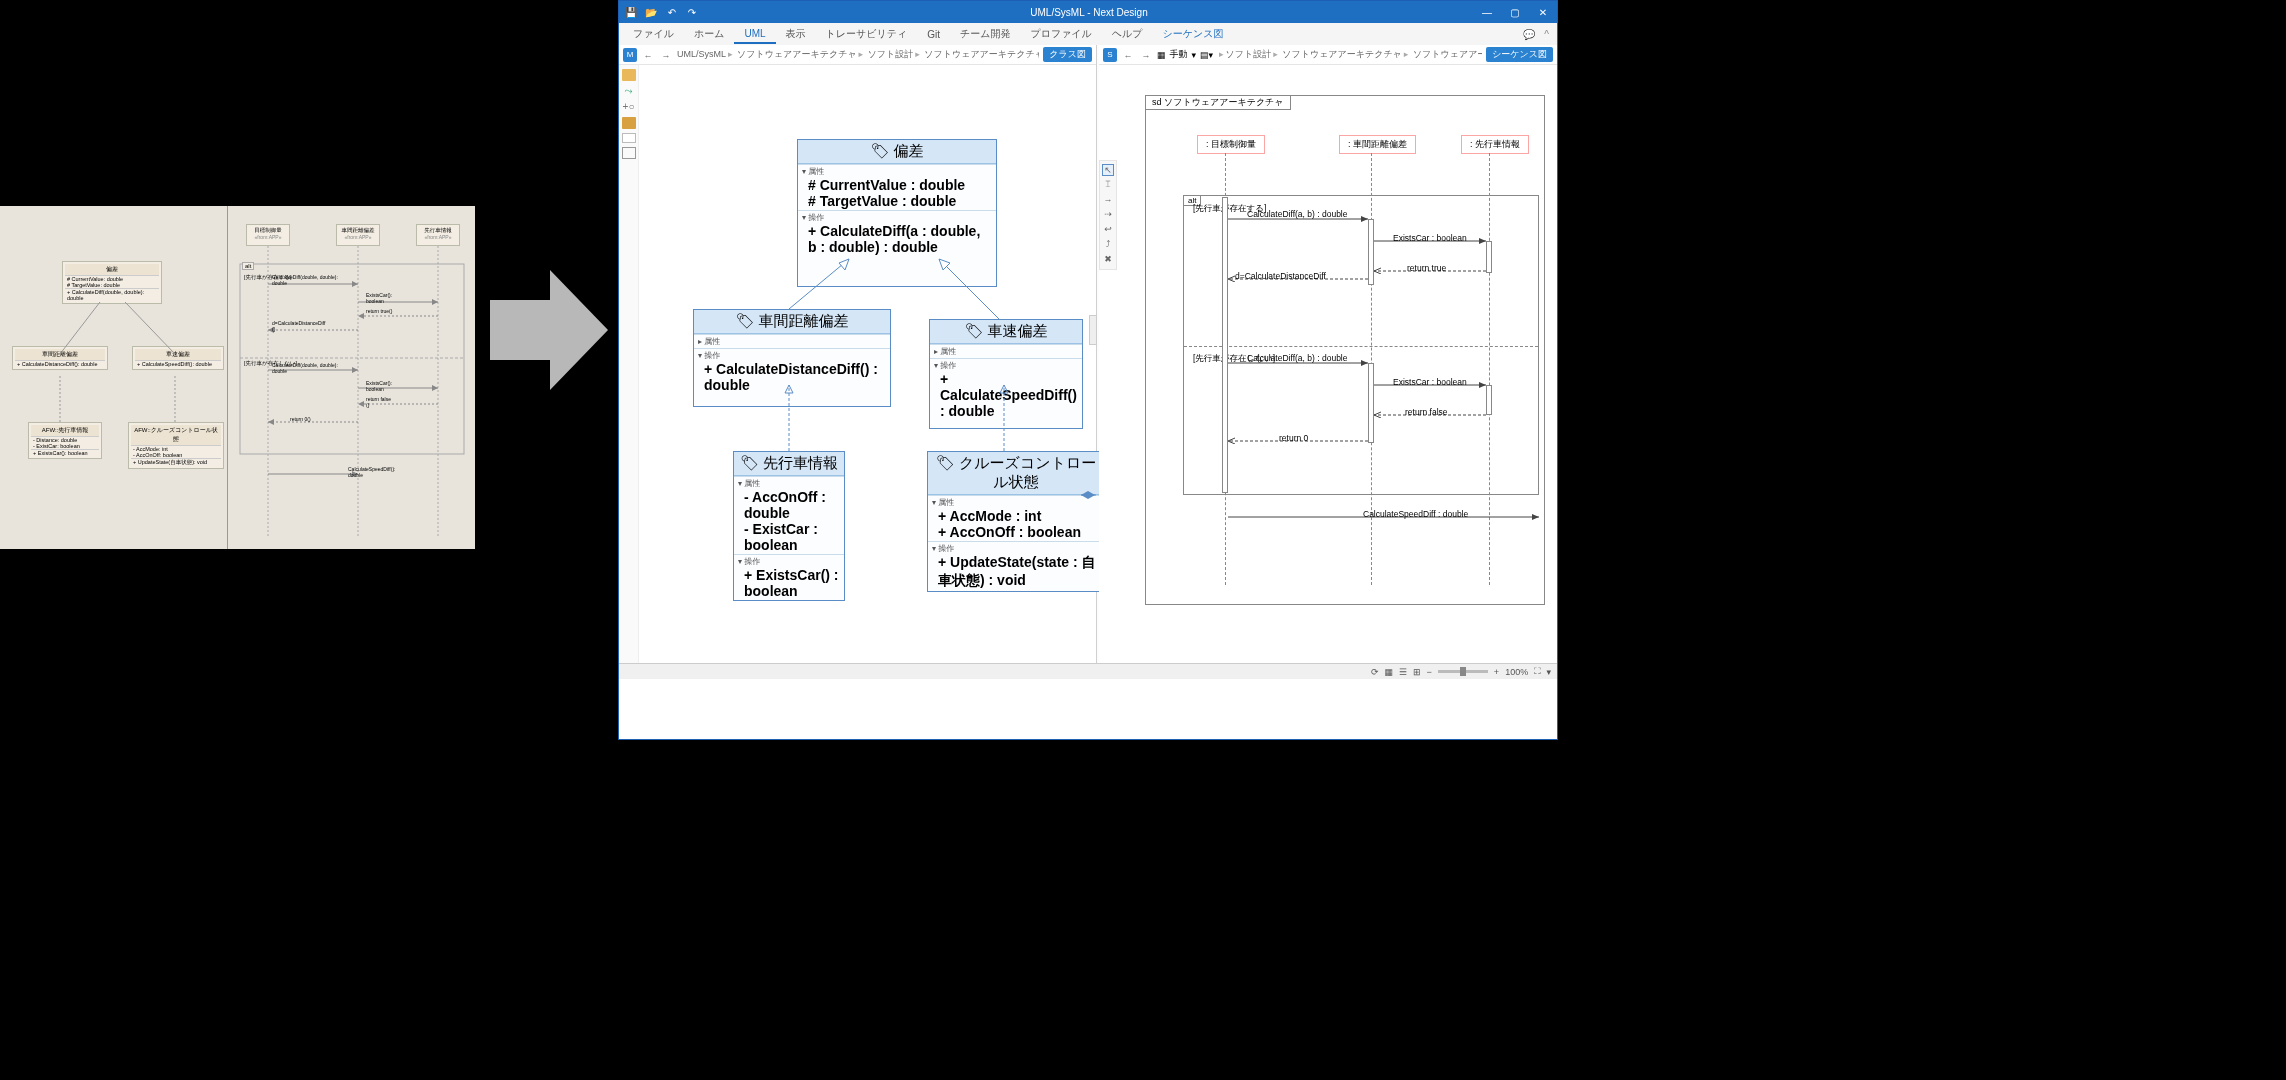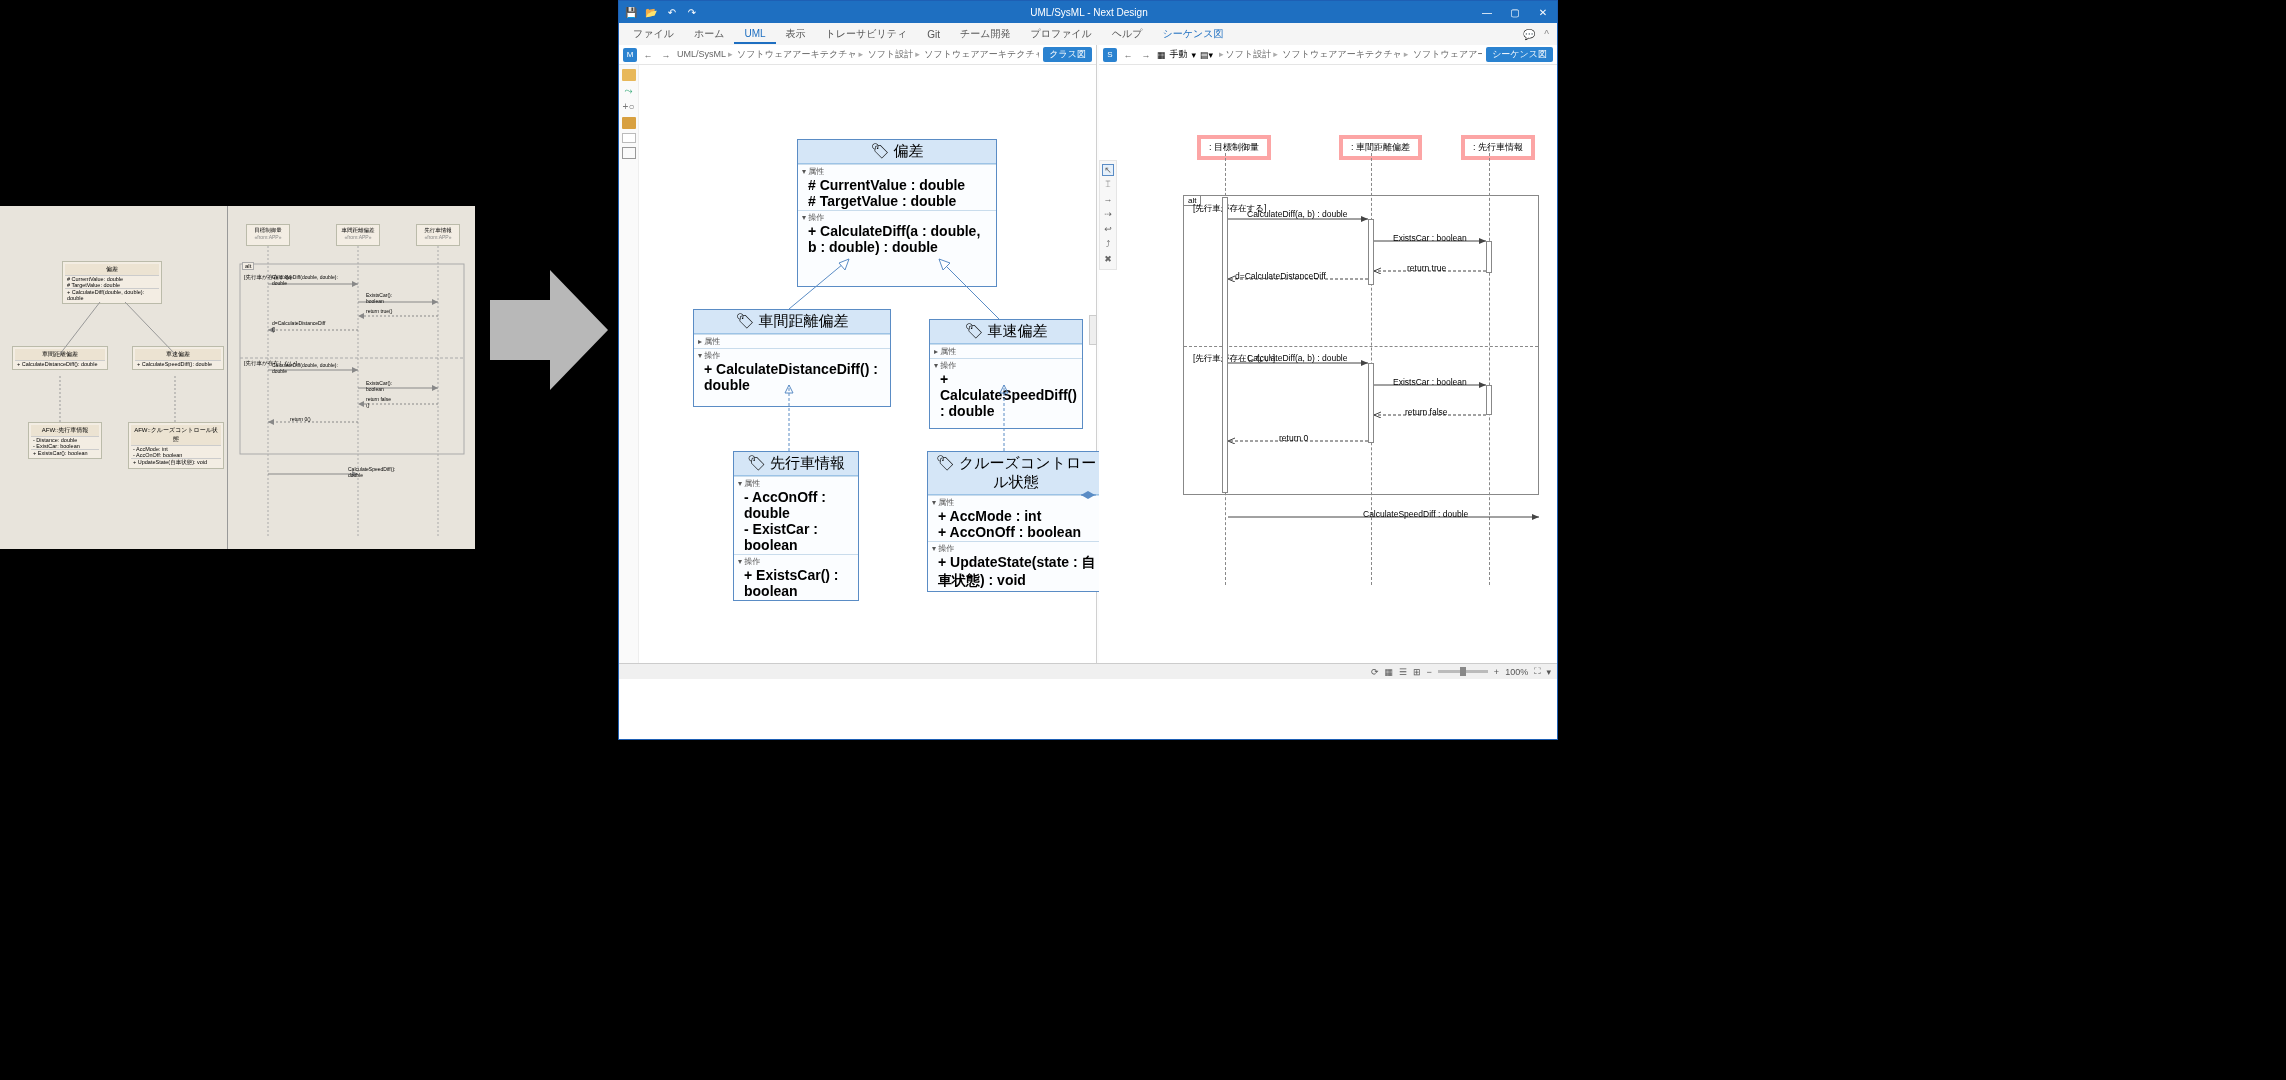--- a/index.html
+++ b/index.html
@@ -66,21 +66,21 @@
 .cls { position: absolute; border: 1px solid #5a8cc5; background: #fbfdff; font-size: 9px; }
 .cls .ctitle { background: #d5e6f7; text-align: center; padding: 2px; border-bottom: 1px solid #9cc3e6; font-size: 15px; }
 .cls .csec { border-top: 1px solid #c9dcec; padding: 1px 4px; }
 .cls .csec .sh { font-size: 8px; color: #555; }
 .cls .csec .op { font-size: 14px; padding-left: 6px; font-weight: bold; }
 svg.lines { position: absolute; left: 0; top: 0; width: 100%; height: 100%; pointer-events: none; }
 
 
 .sdframe { position: absolute; border: 1px solid #888; }
 .sdframe .sdlabel { position: absolute; left: -1px; top: -1px; border: 1px solid #888; background: #fff; padding: 0 6px; font-size: 9px; }
-.lifehead { position: absolute; border: 4px solid #fca5a5; background: #fff; padding: 2px 8px; font-size: 9px; text-align: center; }
+.lifehead { position: absolute; border: 1px solid #fca5a5; background: #fff; padding: 2px 8px; font-size: 9px; text-align: center; }
 .lifeline { position: absolute; border-left: 1px dashed #888; }
 .act { position: absolute; width: 6px; background: #fff; border: 1px solid #888; }
 .msginline { position: absolute; font-size: 8.5px; white-space: nowrap; }
 .altframe { position: absolute; border: 1px solid #888; }
 .altframe .altlabel { position: absolute; left: -1px; top: -1px; border: 1px solid #888; background: #fff; font-size: 8px; padding: 0 4px; }
 .guard { position: absolute; font-size: 8.5px; }
 .altdiv { position: absolute; left: 0; right: 0; border-top: 1px dashed #888; }
 
 .expand-handle { position: absolute; width: 8px; height: 30px; background: #eee; border: 1px solid #ccc; }
 </style>
@@ -278,21 +278,21 @@
           <div class="csec">
               <div class="sh">▸ <span>属性</span></div>
             </div>
           <div class="csec">
               <div class="sh">▾ <span>操作</span></div>
             <div class="op">+ CalculateSpeedDiff() : double</div>
           </div>
           <div style="height:8px"></div>
         </div>
 
-        <div class="cls" style="left:94px;top:386px;width:126px;">
+        <div class="cls" style="left:94px;top:386px;width:112px;">
           <div class="ctitle"><span>🏷 </span><span>先行車情報</span></div>
           <div class="csec">
               <div class="sh">▾ <span>属性</span></div>
             <div class="op">- AccOnOff : double</div>
             <div class="op">- ExistCar : boolean</div>
           </div>
           <div class="csec">
               <div class="sh">▾ <span>操作</span></div>
             <div class="op">+ ExistsCar() : boolean</div>
           </div>
@@ -351,20 +351,23 @@
         <div class="ts" style="border:1px solid #5a8cc5;background:#e6f0fa">↖</div>
         <div class="ts">⌶</div>
         <div class="ts">→</div>
         <div class="ts">⇢</div>
         <div class="ts">↩</div>
         <div class="ts">⤴</div>
         <div class="ts">✖</div>
       </div>
 
       <div class="diag">
+        <div class="sdframe" style="left:46px;top:30px;width:400px;height:510px">
+          <div class="sdlabel">sd   ソフトウェアアーキテクチャ</div>
+        </div>
 
         <div class="lifehead" style="left:98px;top:70px">: 目標制御量</div>
         <div class="lifehead" style="left:240px;top:70px">: 車間距離偏差</div>
         <div class="lifehead" style="left:362px;top:70px">: 先行車情報</div>
 
         <div class="lifeline" style="left:126px;top:88px;height:432px"></div>
         <div class="lifeline" style="left:272px;top:88px;height:432px"></div>
         <div class="lifeline" style="left:390px;top:88px;height:432px"></div>
 
         <div class="altframe" style="left:84px;top:130px;width:356px;height:300px">

